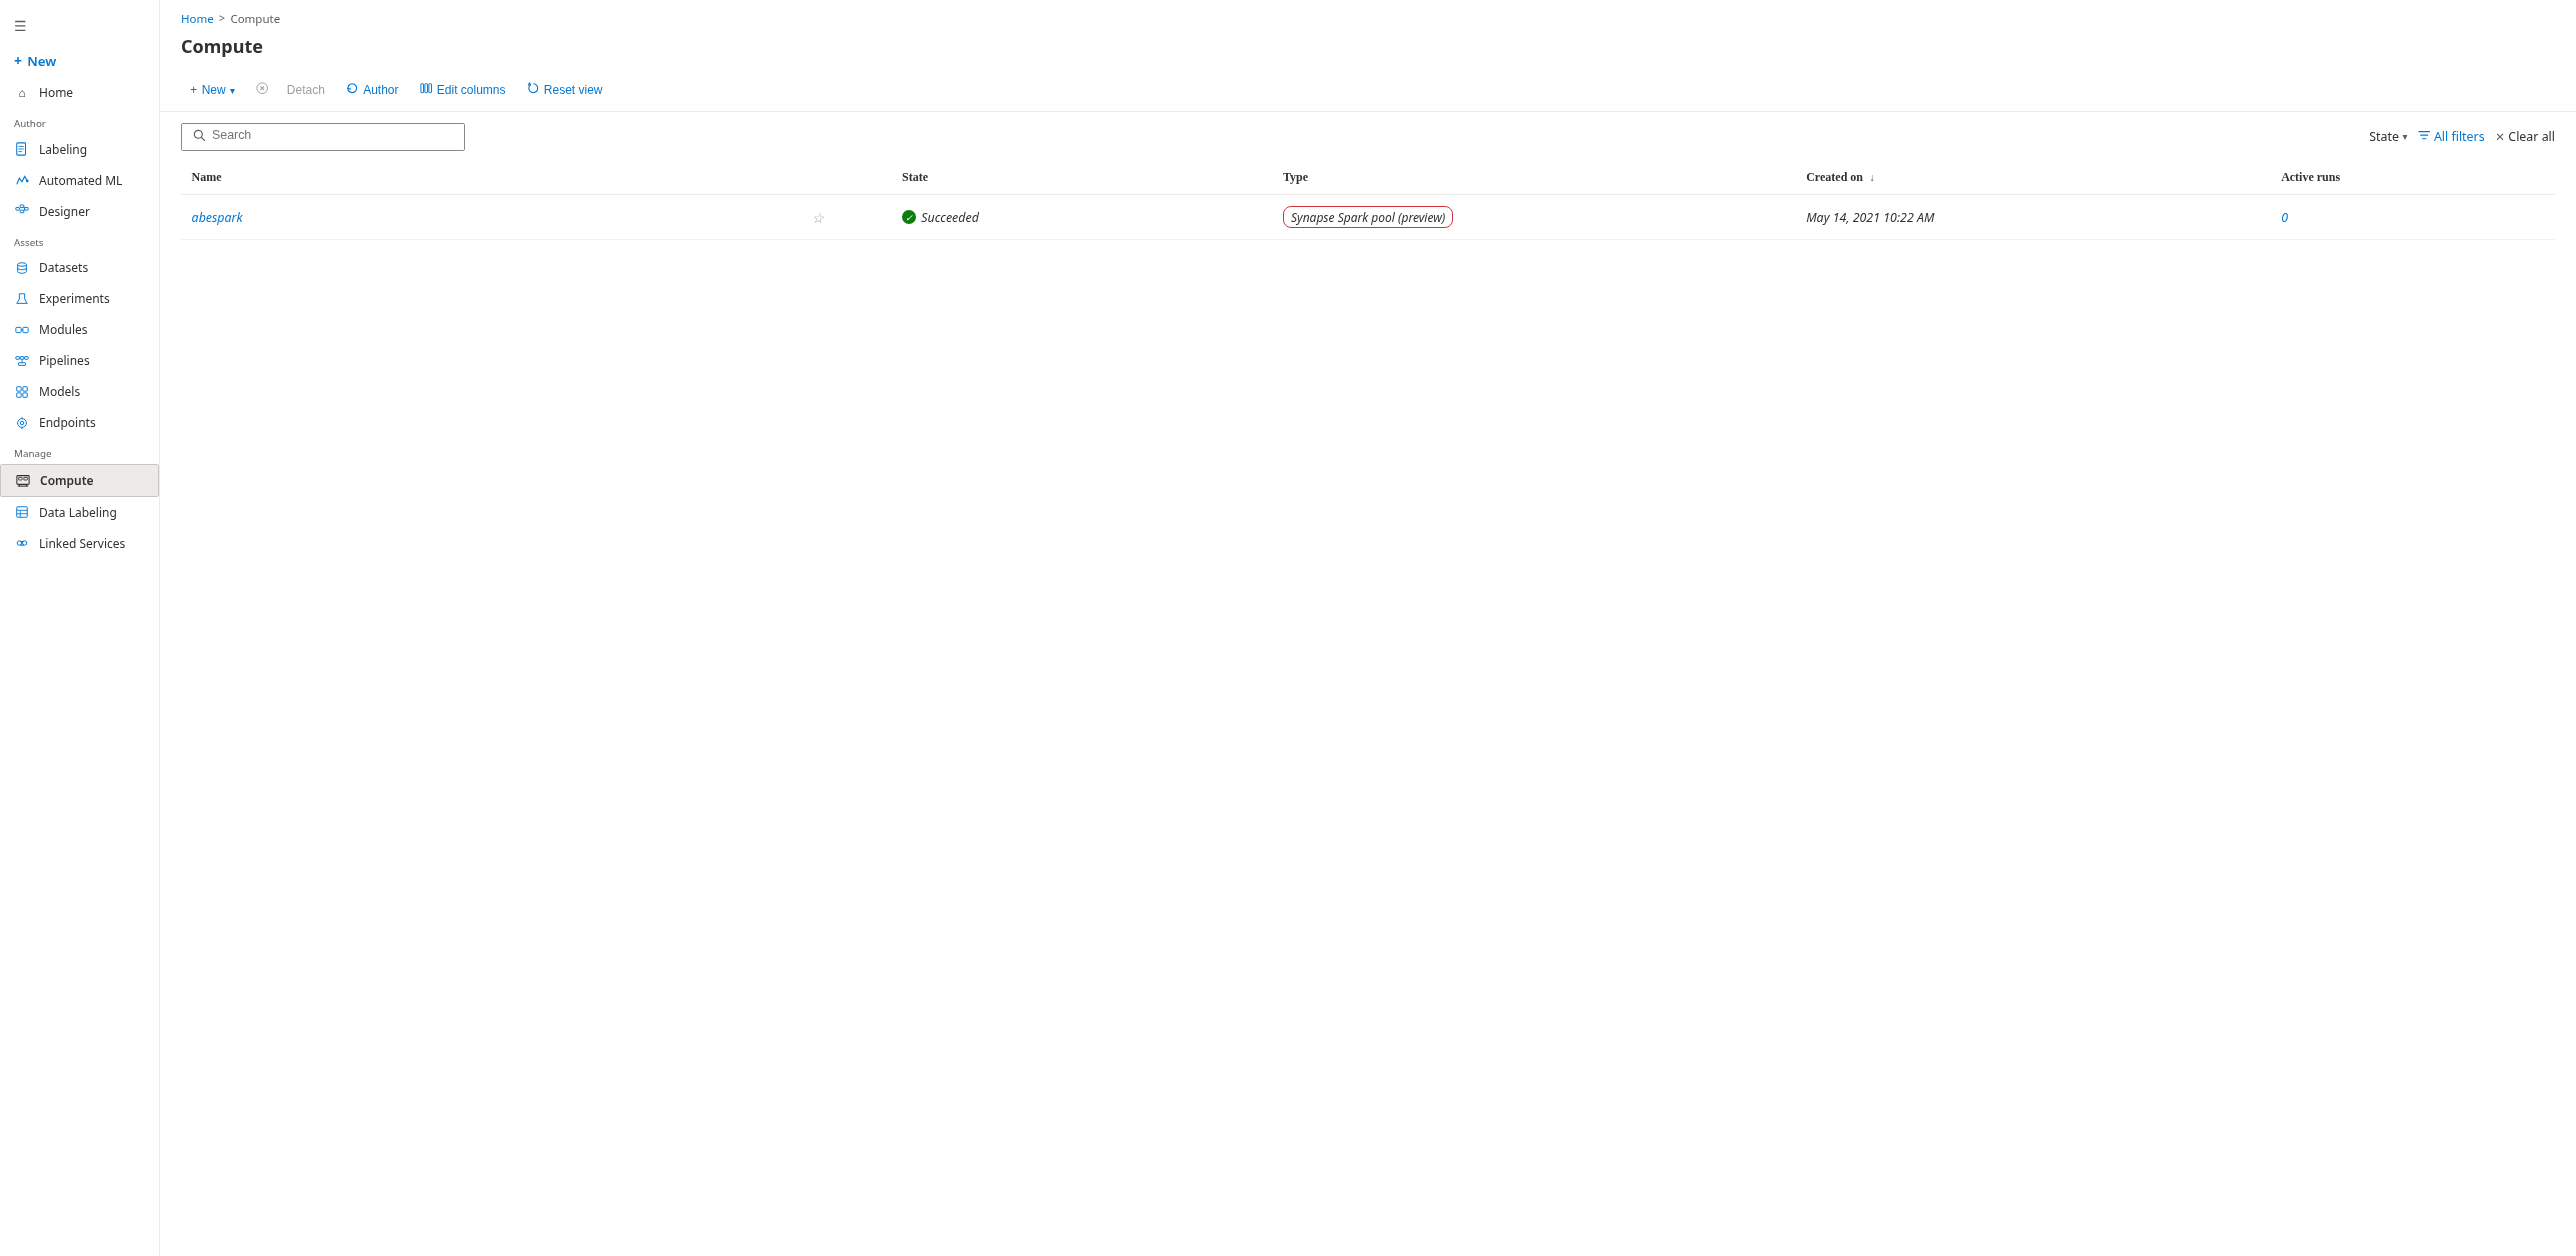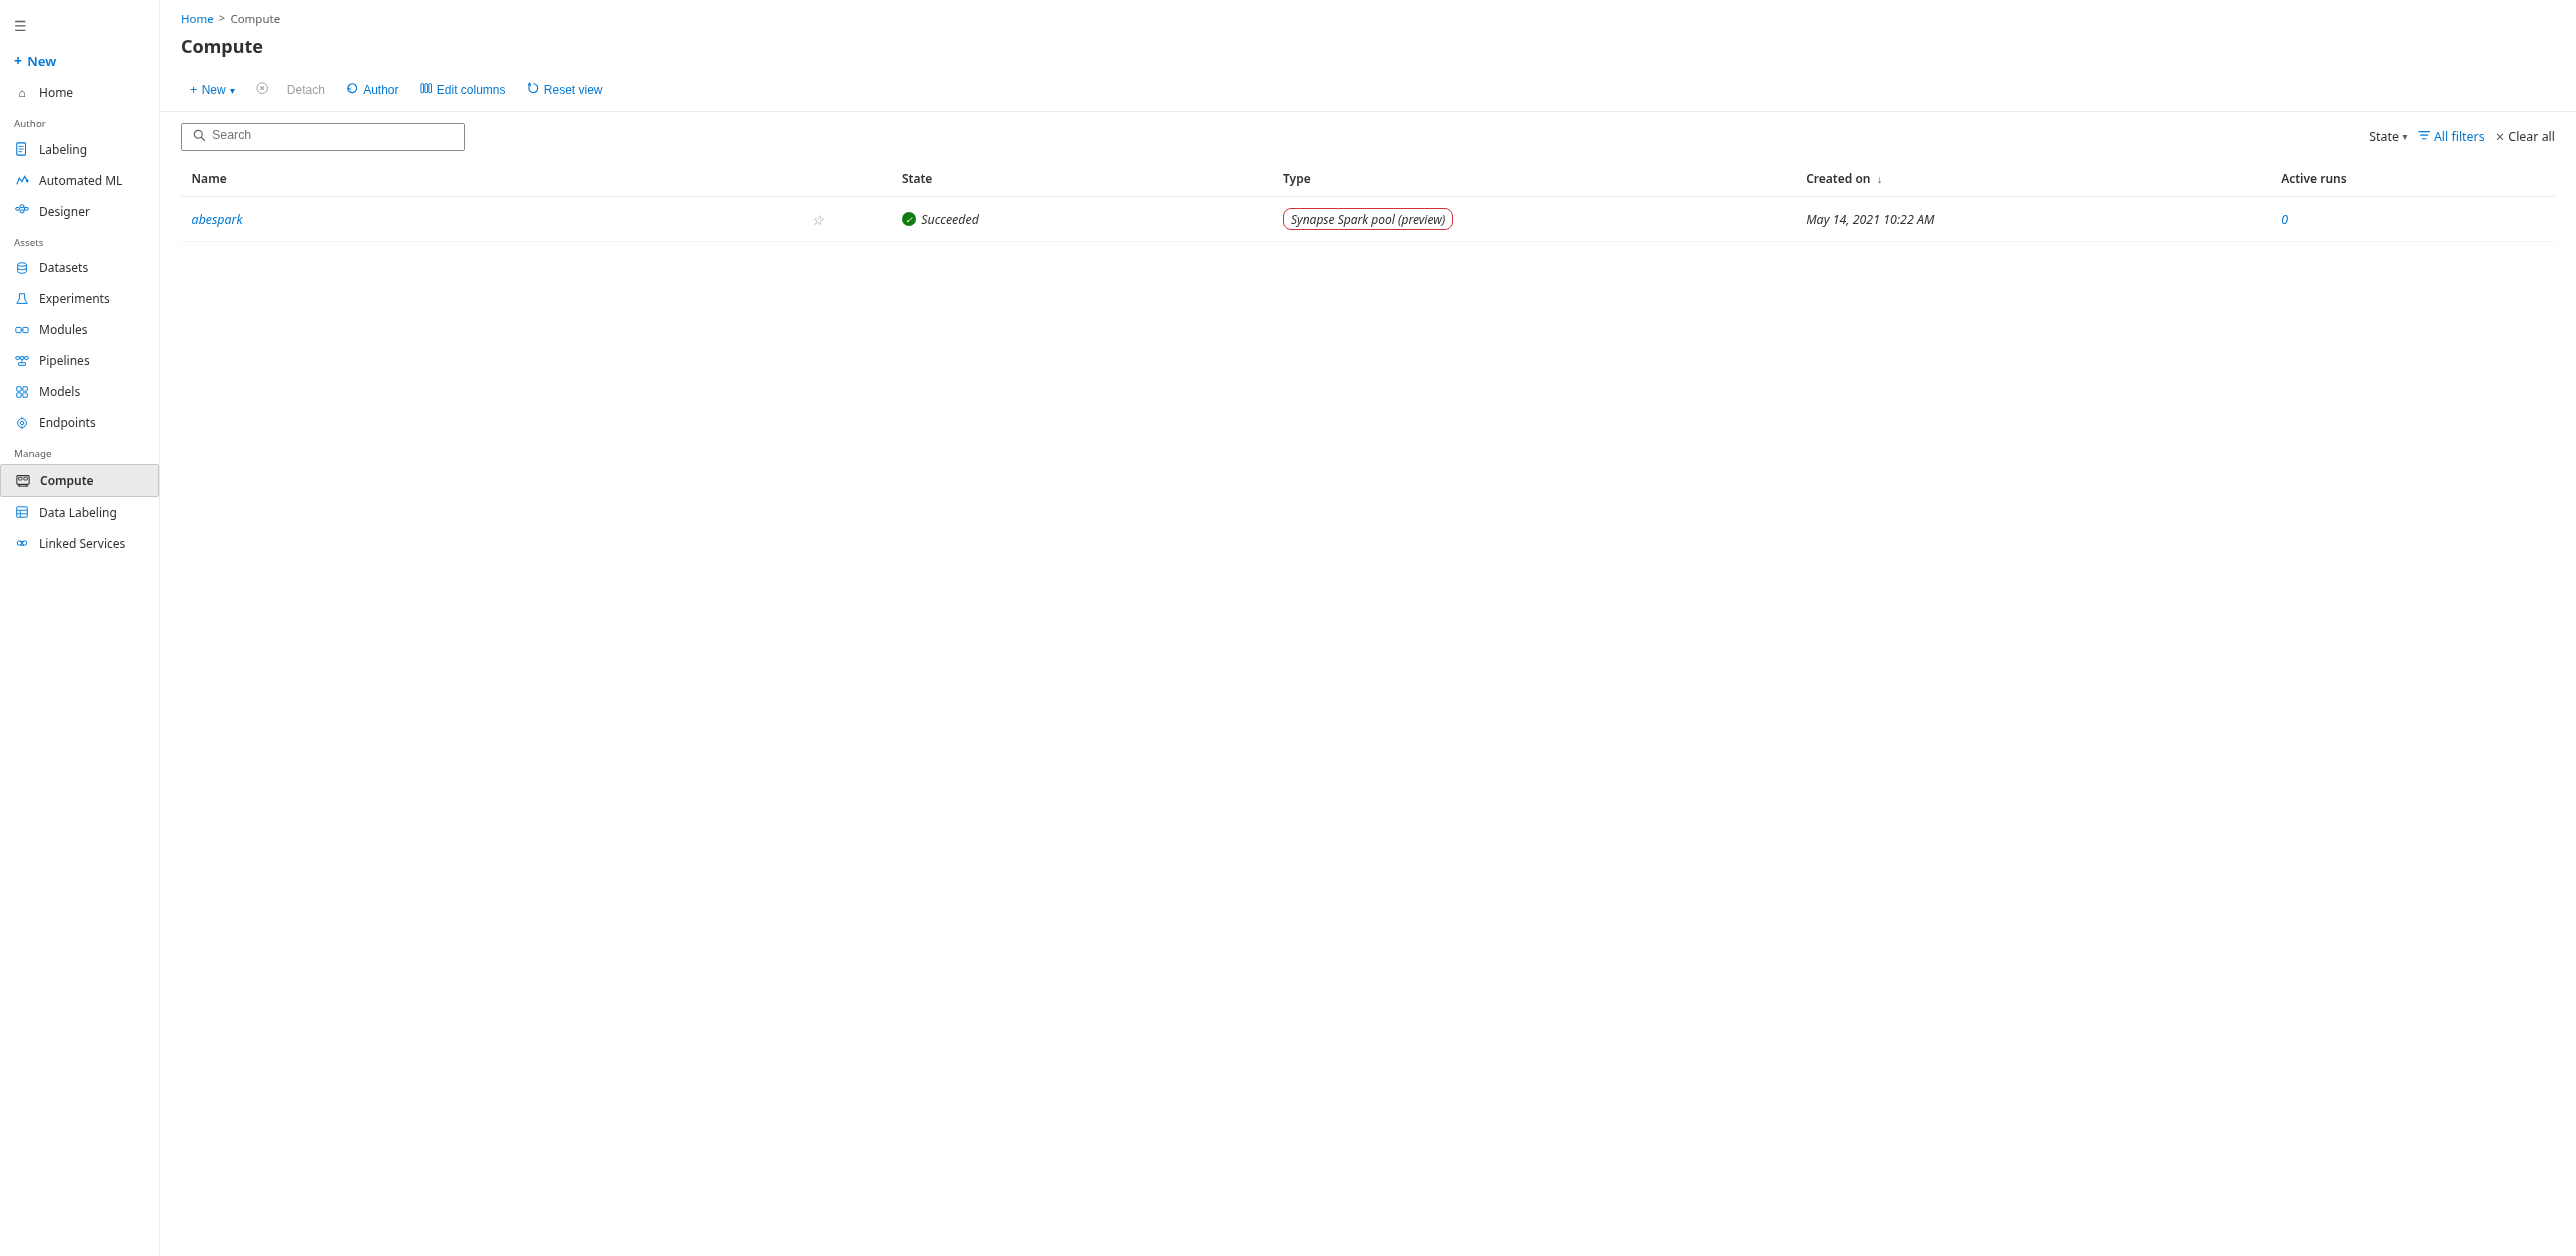--- a/index.html
+++ b/index.html
@@ -208,20 +208,21 @@
       width: 100%;
       border-collapse: collapse;
     }
     .data-table th {
       text-align: left;
       padding: 9px 10.6px;
       font-size: 12px;
       font-weight: 600;
       color: #323130;
       border-bottom: 0.9px solid #edebe9;
+      font-family: Liberation Serif, serif;
     }
     .data-table td {
       padding: 10.6px 10.6px;
       font-size: 12.4px;
       color: #323130;
       border-bottom: 0.9px solid #f3f2f1;
       font-style: italic;
     }
     .data-table .col-name { width: 231px; }
     .data-table .col-star { width: 32px; }

